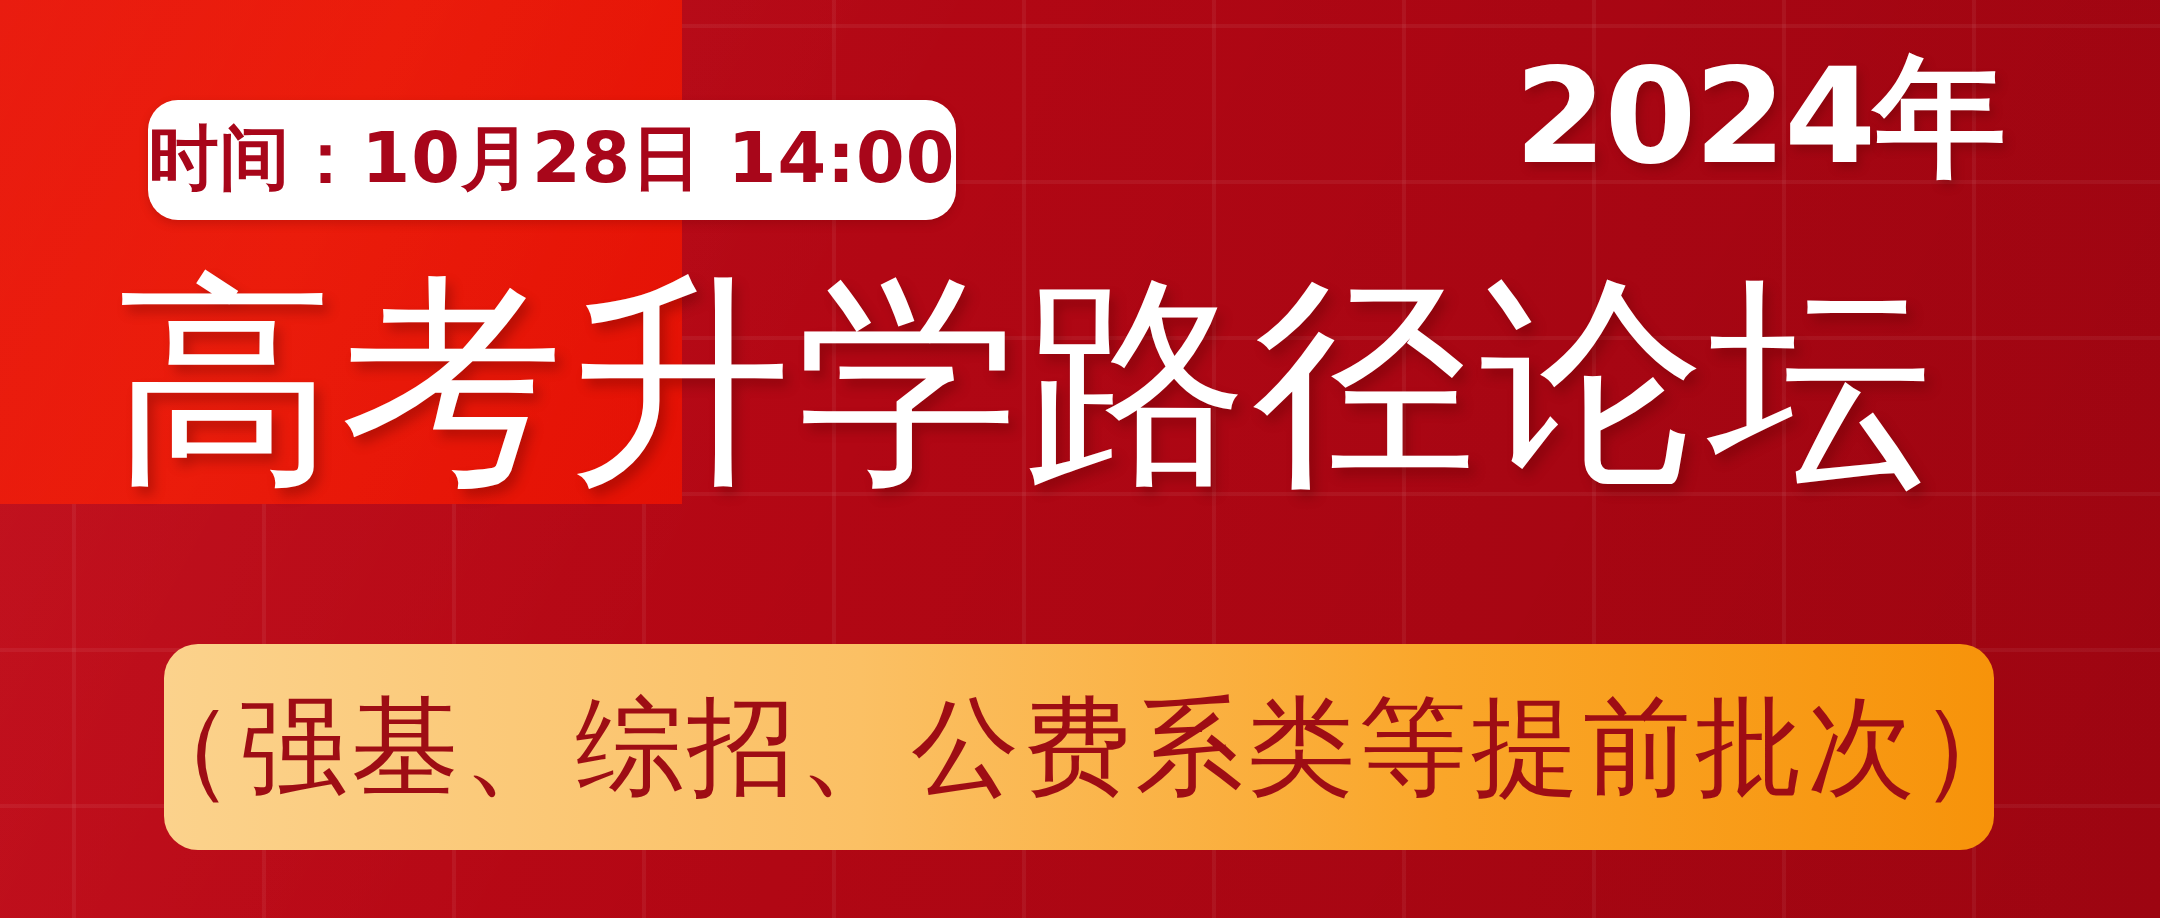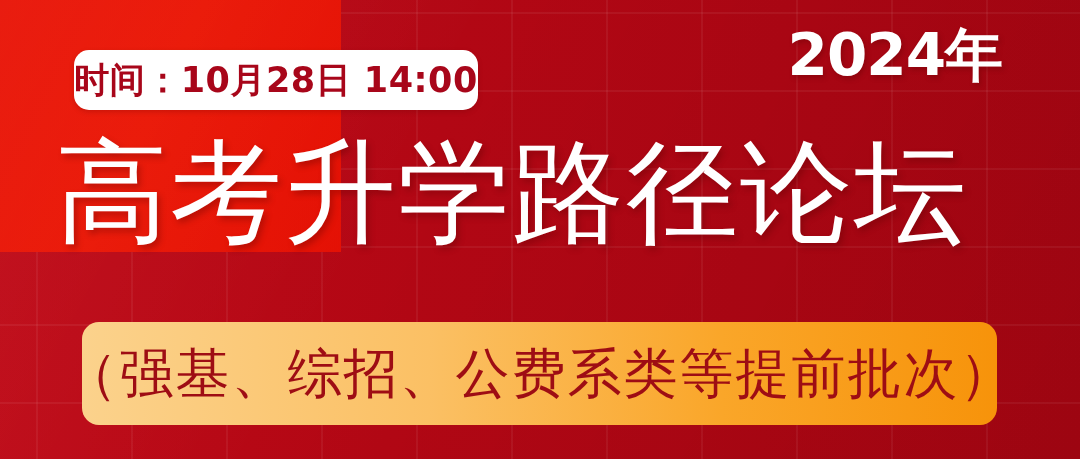--- a/index.html
+++ b/index.html
@@ -88,21 +88,21 @@
     white-space: nowrap;
     font-family: "DejaVu Sans", "Liberation Sans", sans-serif;
   }
 
   
   .year-line {
     position: absolute;
     right: 78px;
     top: 26px;
     color: #FFFFFF;
-    font-size: 58px;
+    font-size: 66px;
     line-height: 1;
     font-weight: 700;
     letter-spacing: -1px;
     white-space: nowrap;
     text-shadow: 2px 3px 5px rgba(85, 0, 0, 0.30);
     font-family: "DejaVu Sans", "Liberation Sans", sans-serif;
   }
 
   
   .headline {

